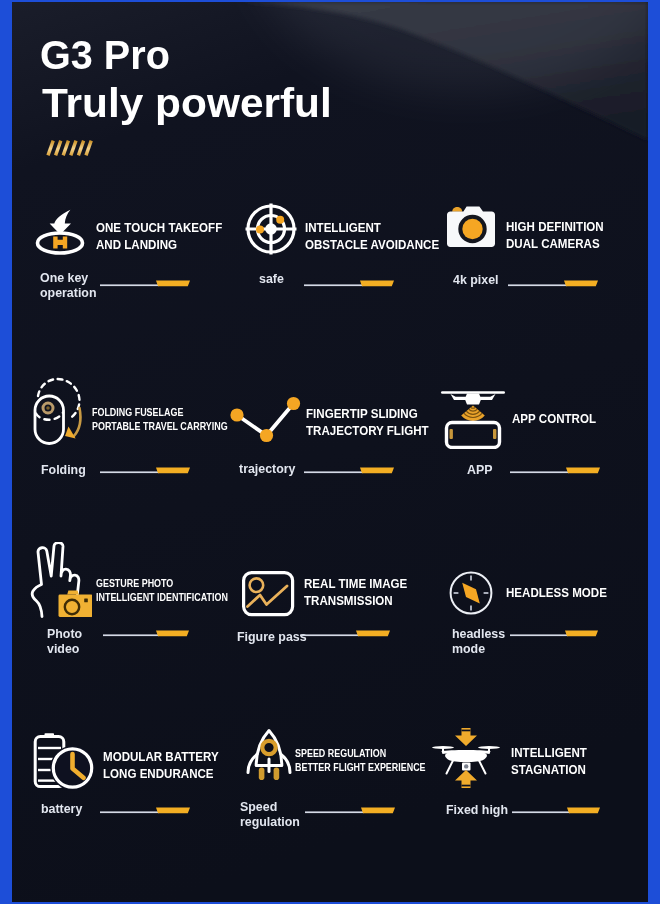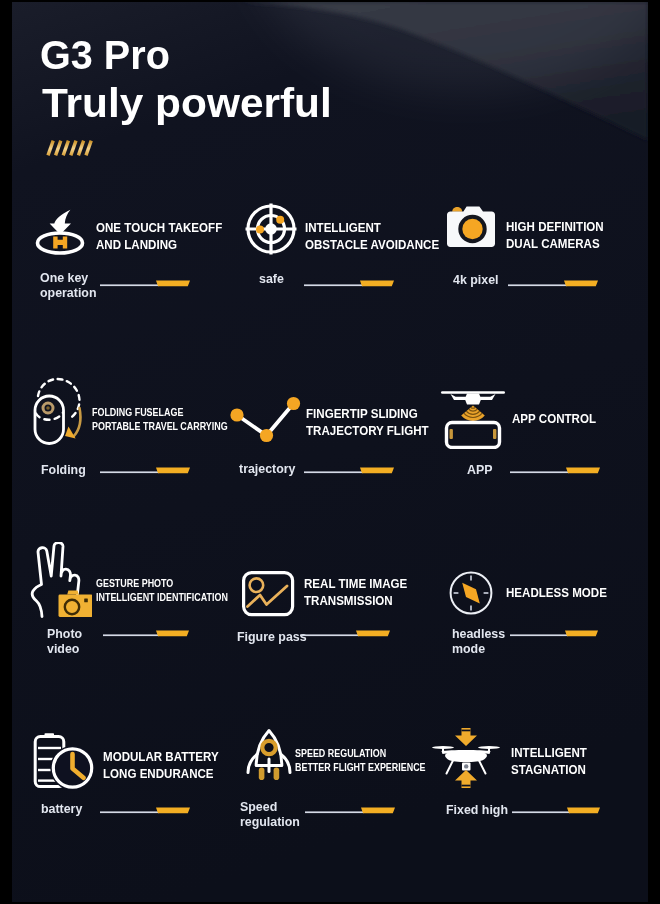--- a/index.html
+++ b/index.html
@@ -1,17 +1,17 @@
 <!DOCTYPE html>
 <html><head>
 <meta charset="utf-8">
 <style>
   html,body{margin:0;padding:0;background:#ffffff;}
   body{width:660px;height:904px;font-family:"Liberation Sans",sans-serif;overflow:hidden;}
-  .page{position:relative;width:660px;height:904px;background:#000000;}
+  .page{position:relative;width:660px;height:904px;background:#1d4ed8;}
   .panel{position:absolute;left:12px;top:2px;width:636px;height:900px;background:#0e1120;overflow:hidden;}
 
   
   .bgsvg{position:absolute;left:0;top:0;width:636px;height:900px;}
 
   
   .header{position:absolute;left:0;top:0;width:660px;height:180px;}
   .title1{position:absolute;left:28px;top:33px;font-size:40px;font-weight:bold;color:#ffffff;
       line-height:40px;white-space:pre;transform:scaleX(0.99);transform-origin:0 0;
       font-family:"Liberation Sans",sans-serif;}

